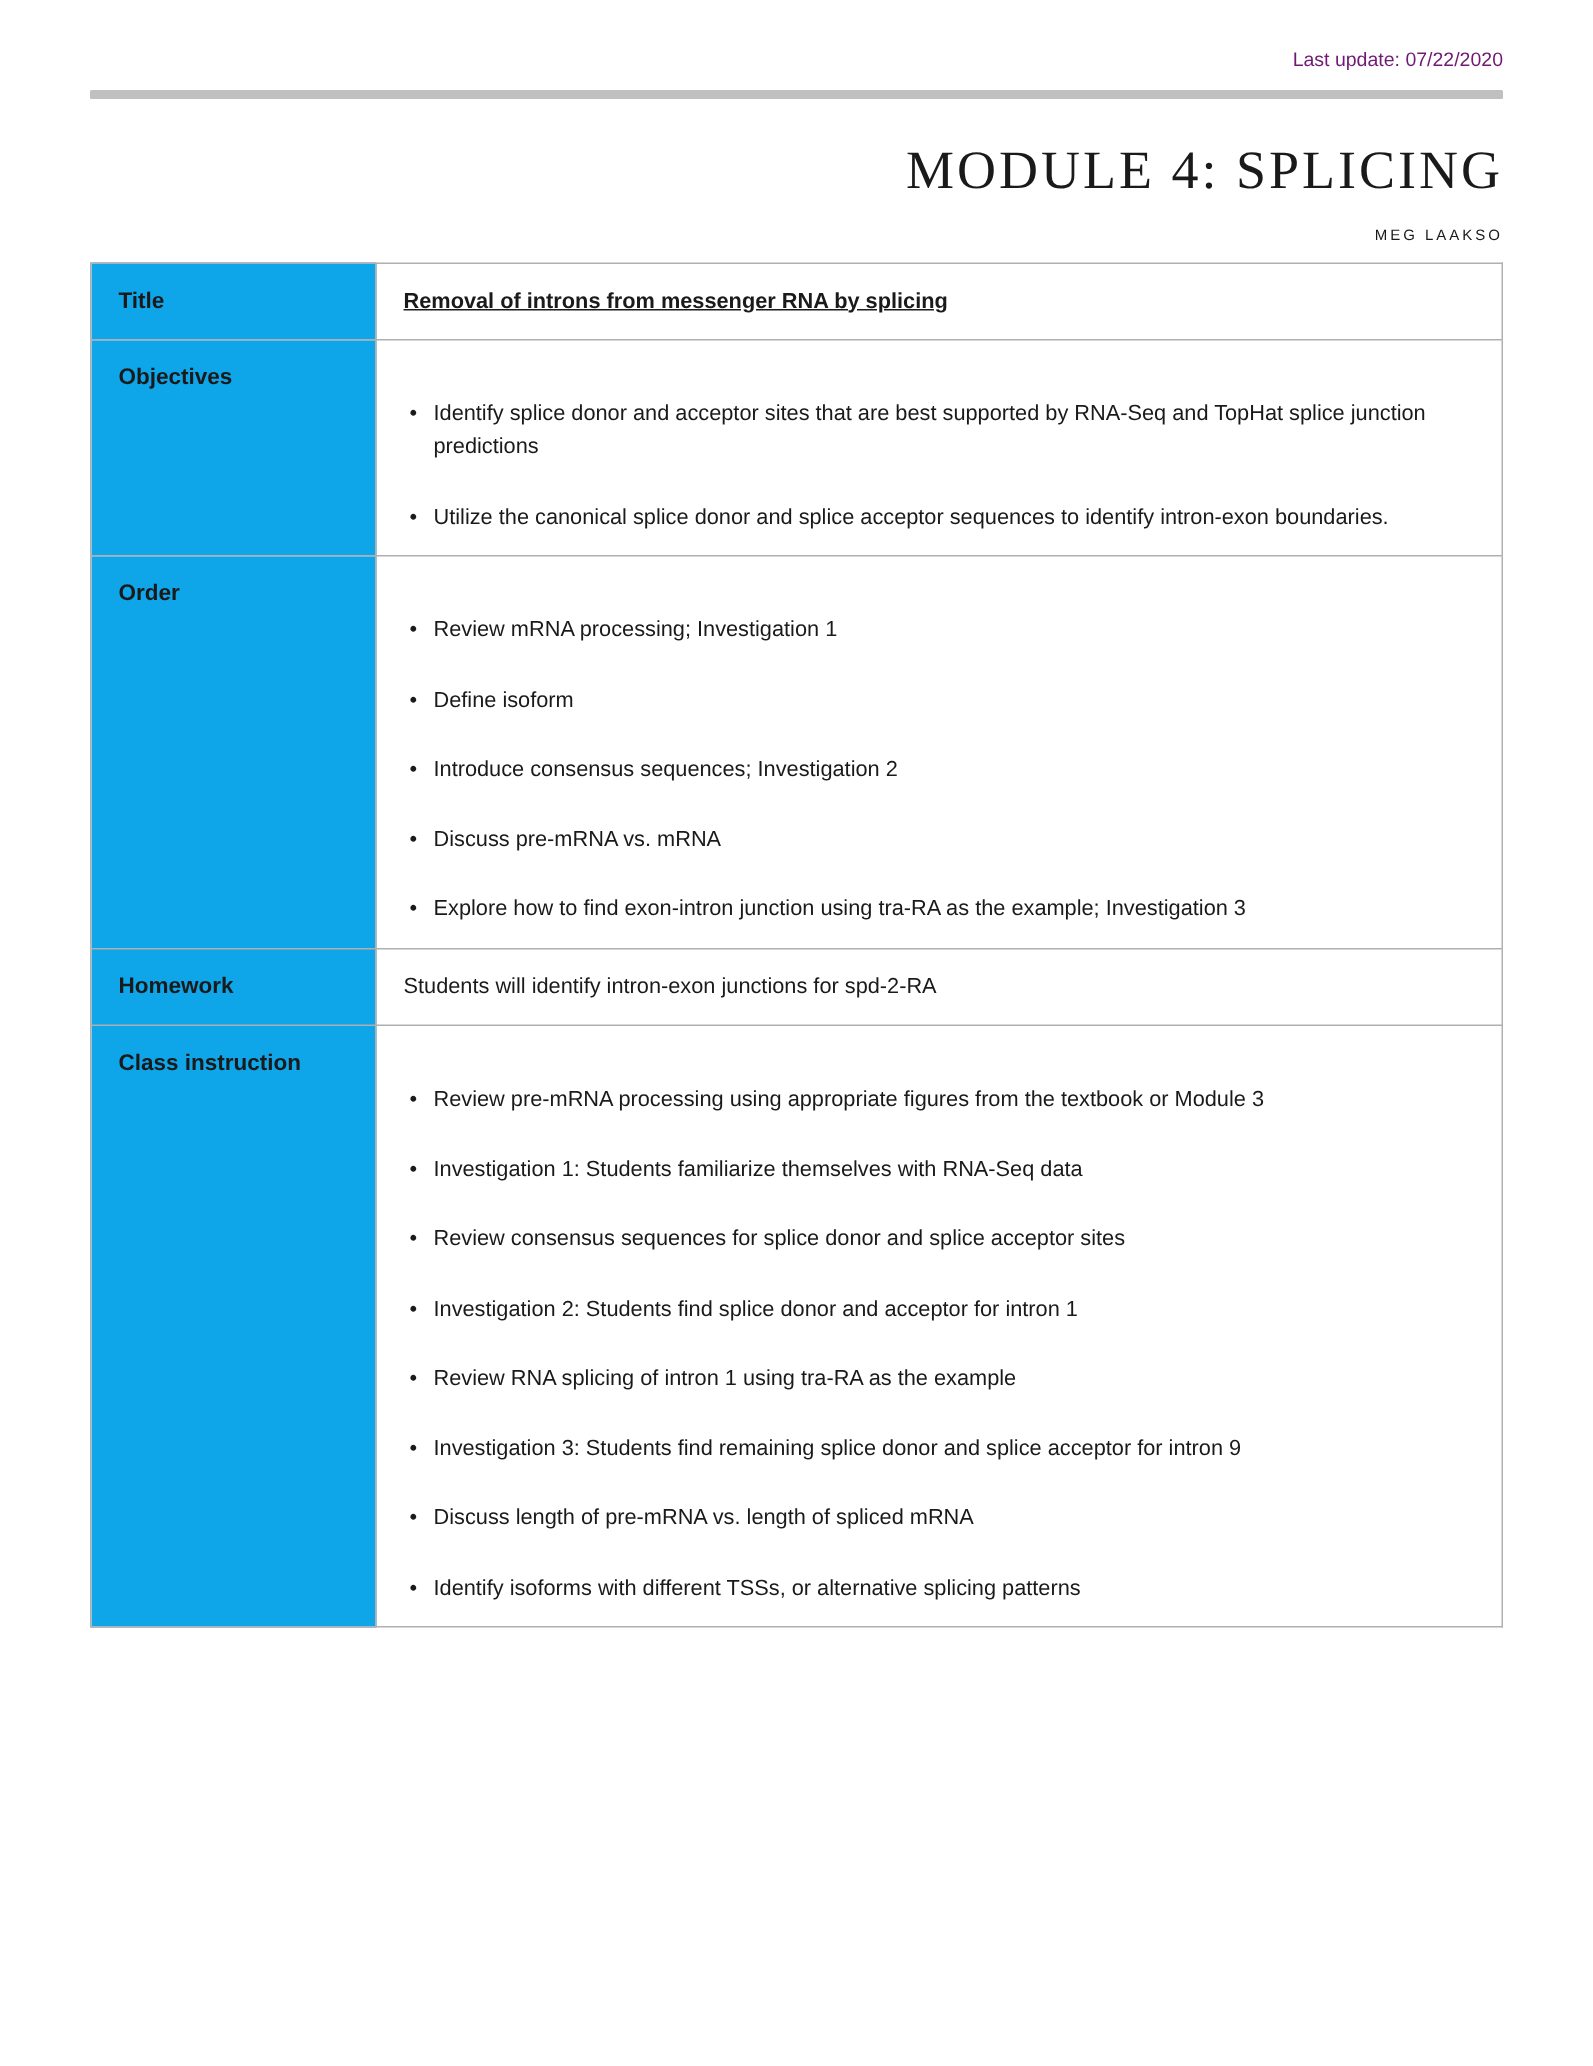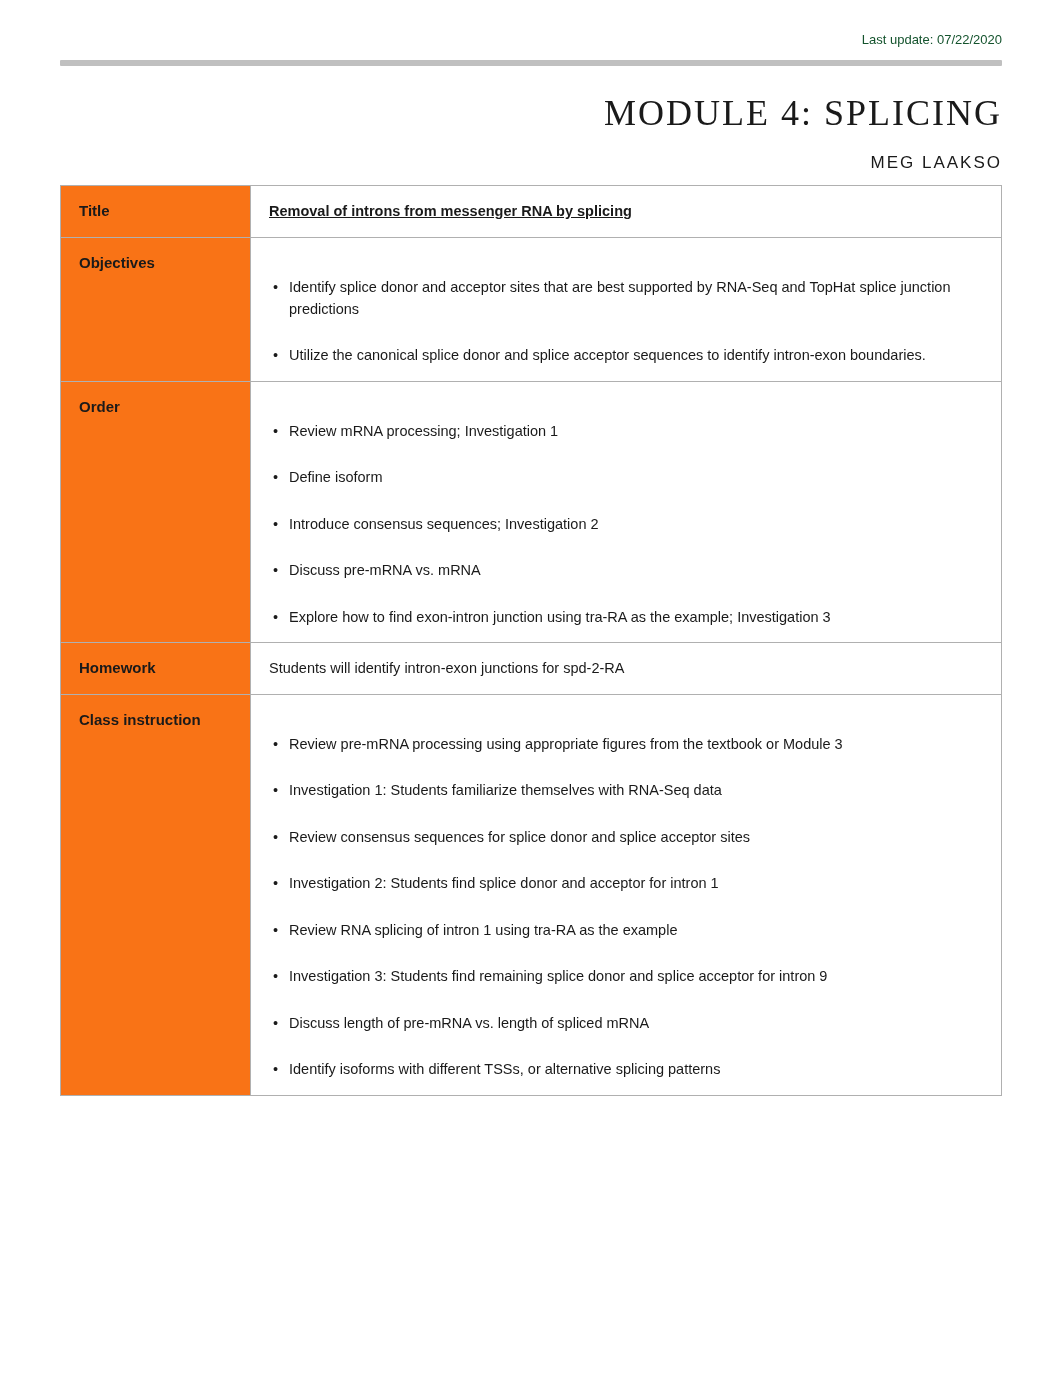--- a/index.html
+++ b/index.html
@@ -21,21 +21,21 @@
     .page {
       width: 100%;
       min-height: 1377px;
       padding: 30px 60px 60px 60px;
       position: relative;
     }
 
     .last-update {
       text-align: right;
       font-size: 13px;
-      color: #14532d;
+      color: #701a75;
       margin-bottom: 10px;
       font-family: Arial, sans-serif;
     }
 
     .top-bar {
       height: 6px;
       background: #c0c0c0;
       margin-bottom: 20px;
       border-radius: 1px;
     }
@@ -46,21 +46,21 @@
       font-weight: normal;
       font-family: 'Palatino Linotype', Palatino, serif;
       letter-spacing: 2px;
       margin-bottom: 10px;
       text-transform: uppercase;
       font-variant: small-caps;
     }
 
     .author {
       text-align: right;
-      font-size: 17px;
+      font-size: 10px;
       letter-spacing: 2px;
       text-transform: uppercase;
       font-family: Arial, sans-serif;
       margin-bottom: 8px;
     }
 
     .lesson-plan-label {
       font-style: italic;
       font-weight: bold;
       font-size: 15px;
@@ -79,21 +79,21 @@
       border: 1px solid #b0b0b0;
       padding: 14px 18px;
       vertical-align: top;
     }
 
     .label-cell {
       width: 190px;
       font-weight: bold;
       font-size: 15px;
       font-family: Arial, sans-serif;
-      background: #f97316;
+      background: #0ea5e9;
     }
 
     .content-cell {
       font-size: 14.5px;
       font-family: Arial, sans-serif;
       line-height: 1.55;
     }
 
     .title-row .label-cell {
       font-weight: bold;

